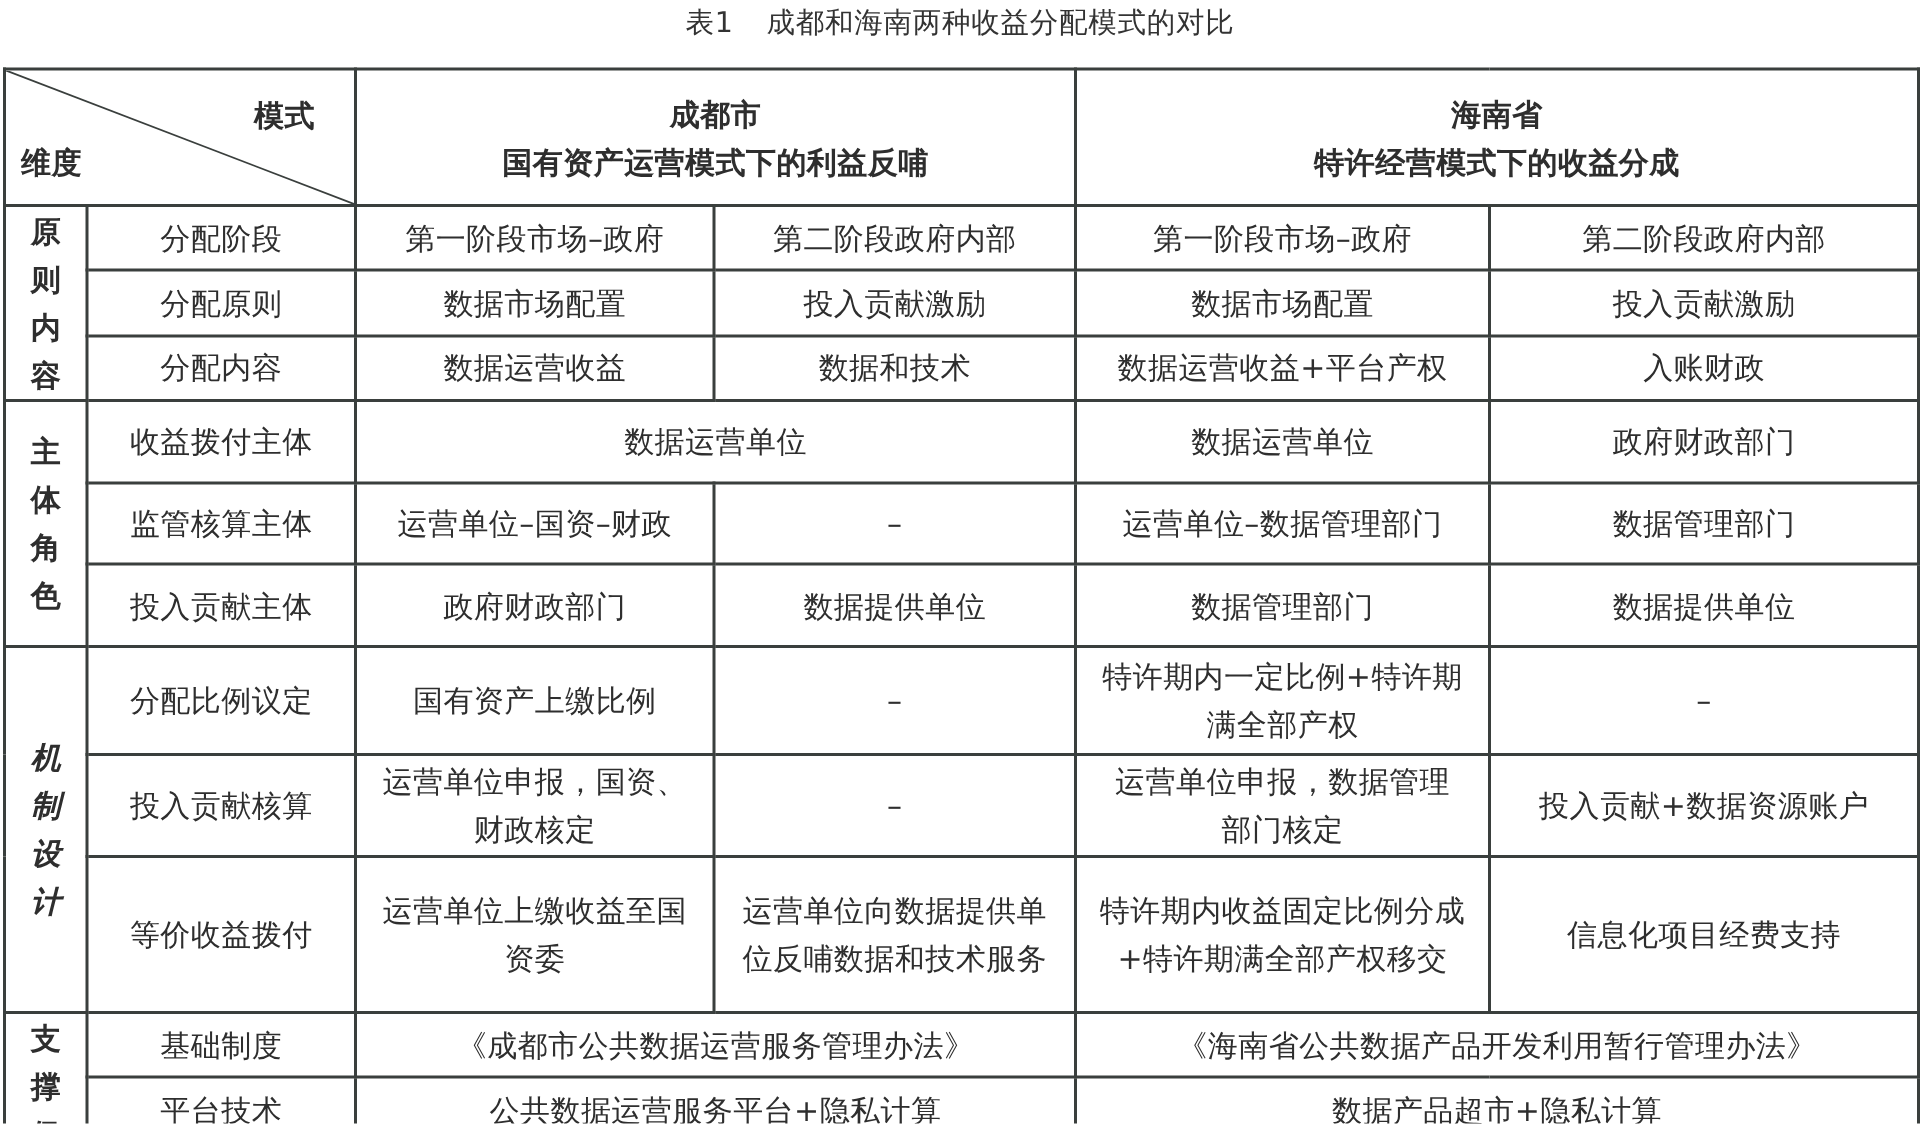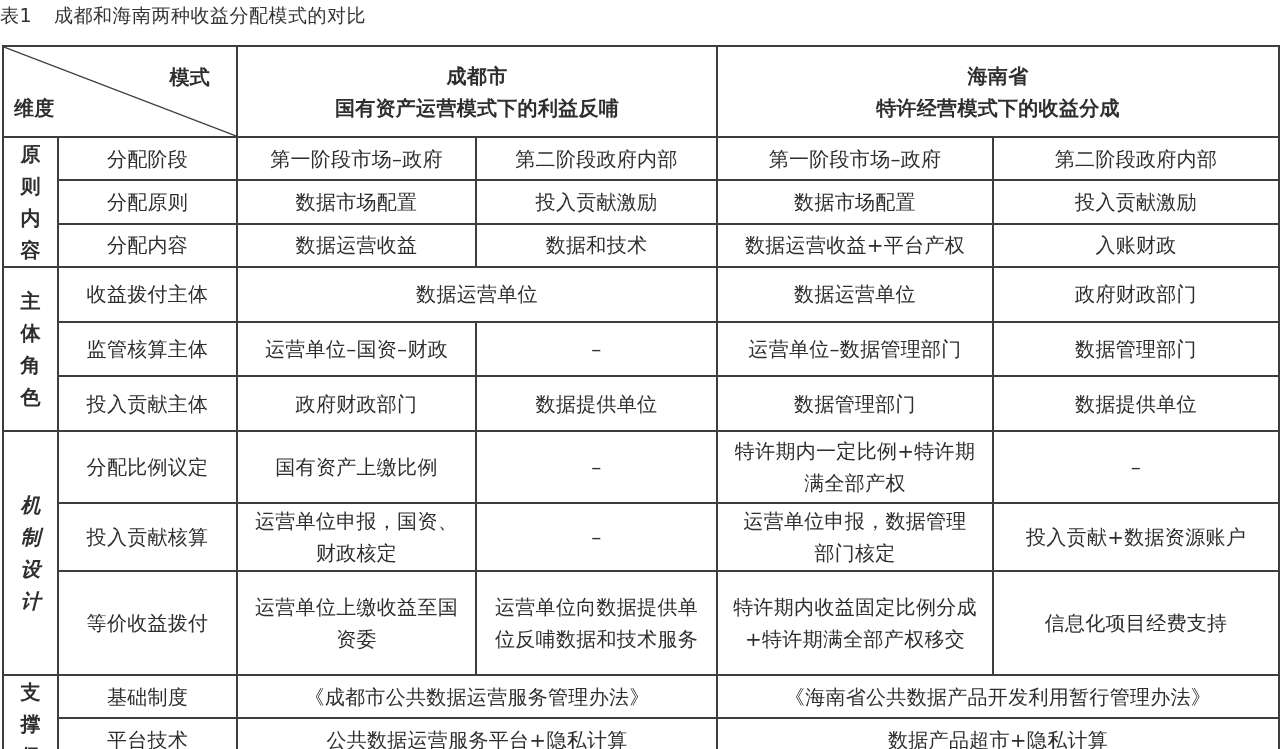--- a/index.html
+++ b/index.html
@@ -13,21 +13,21 @@
     position: relative;
     overflow: hidden;
     font-family: "DejaVu Sans", "Liberation Sans", sans-serif;
     color: #2b2b2b;
   }
   .caption {
     position: absolute;
     top: 2px;
     left: 0;
     width: 1280px;
-    text-align: left;
+    text-align: center;
     font-size: 19px;
     line-height: 26px;
     color: #333;
     letter-spacing: 0.5px;
   }
   .caption .num { margin-right: 22px; }
   table.cmp {
     position: absolute;
     top: 45px;
     left: 2px;

